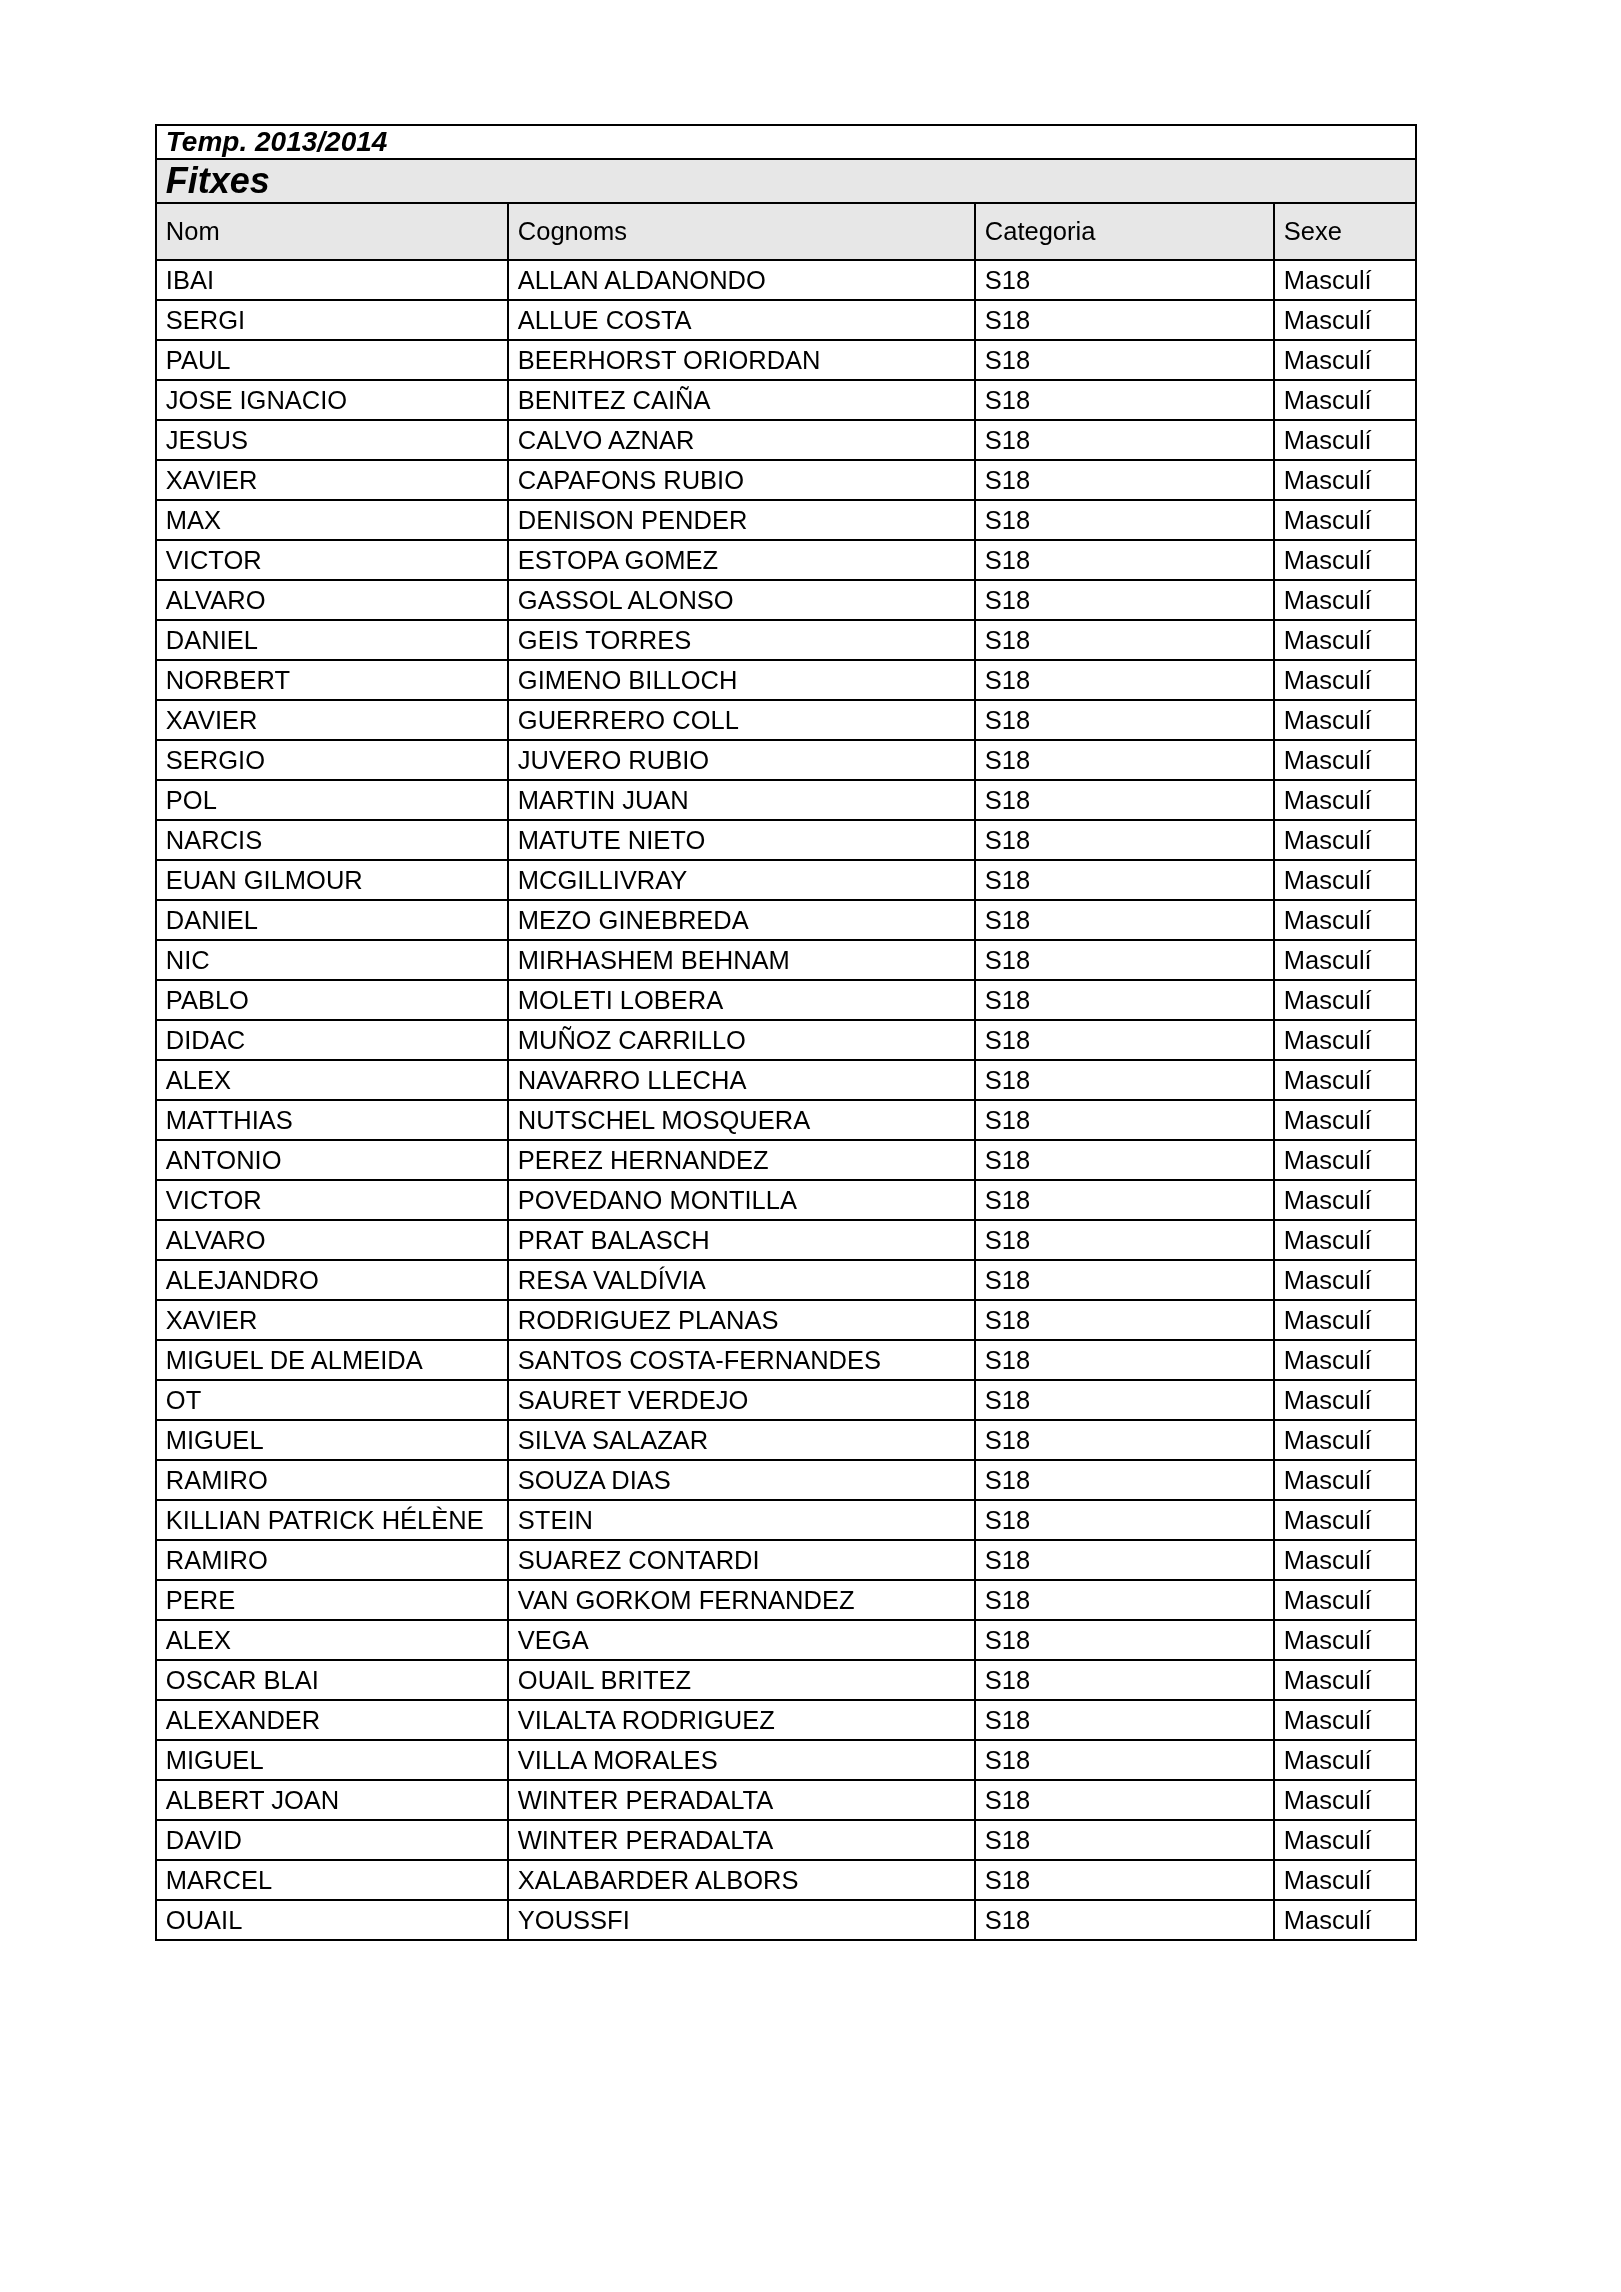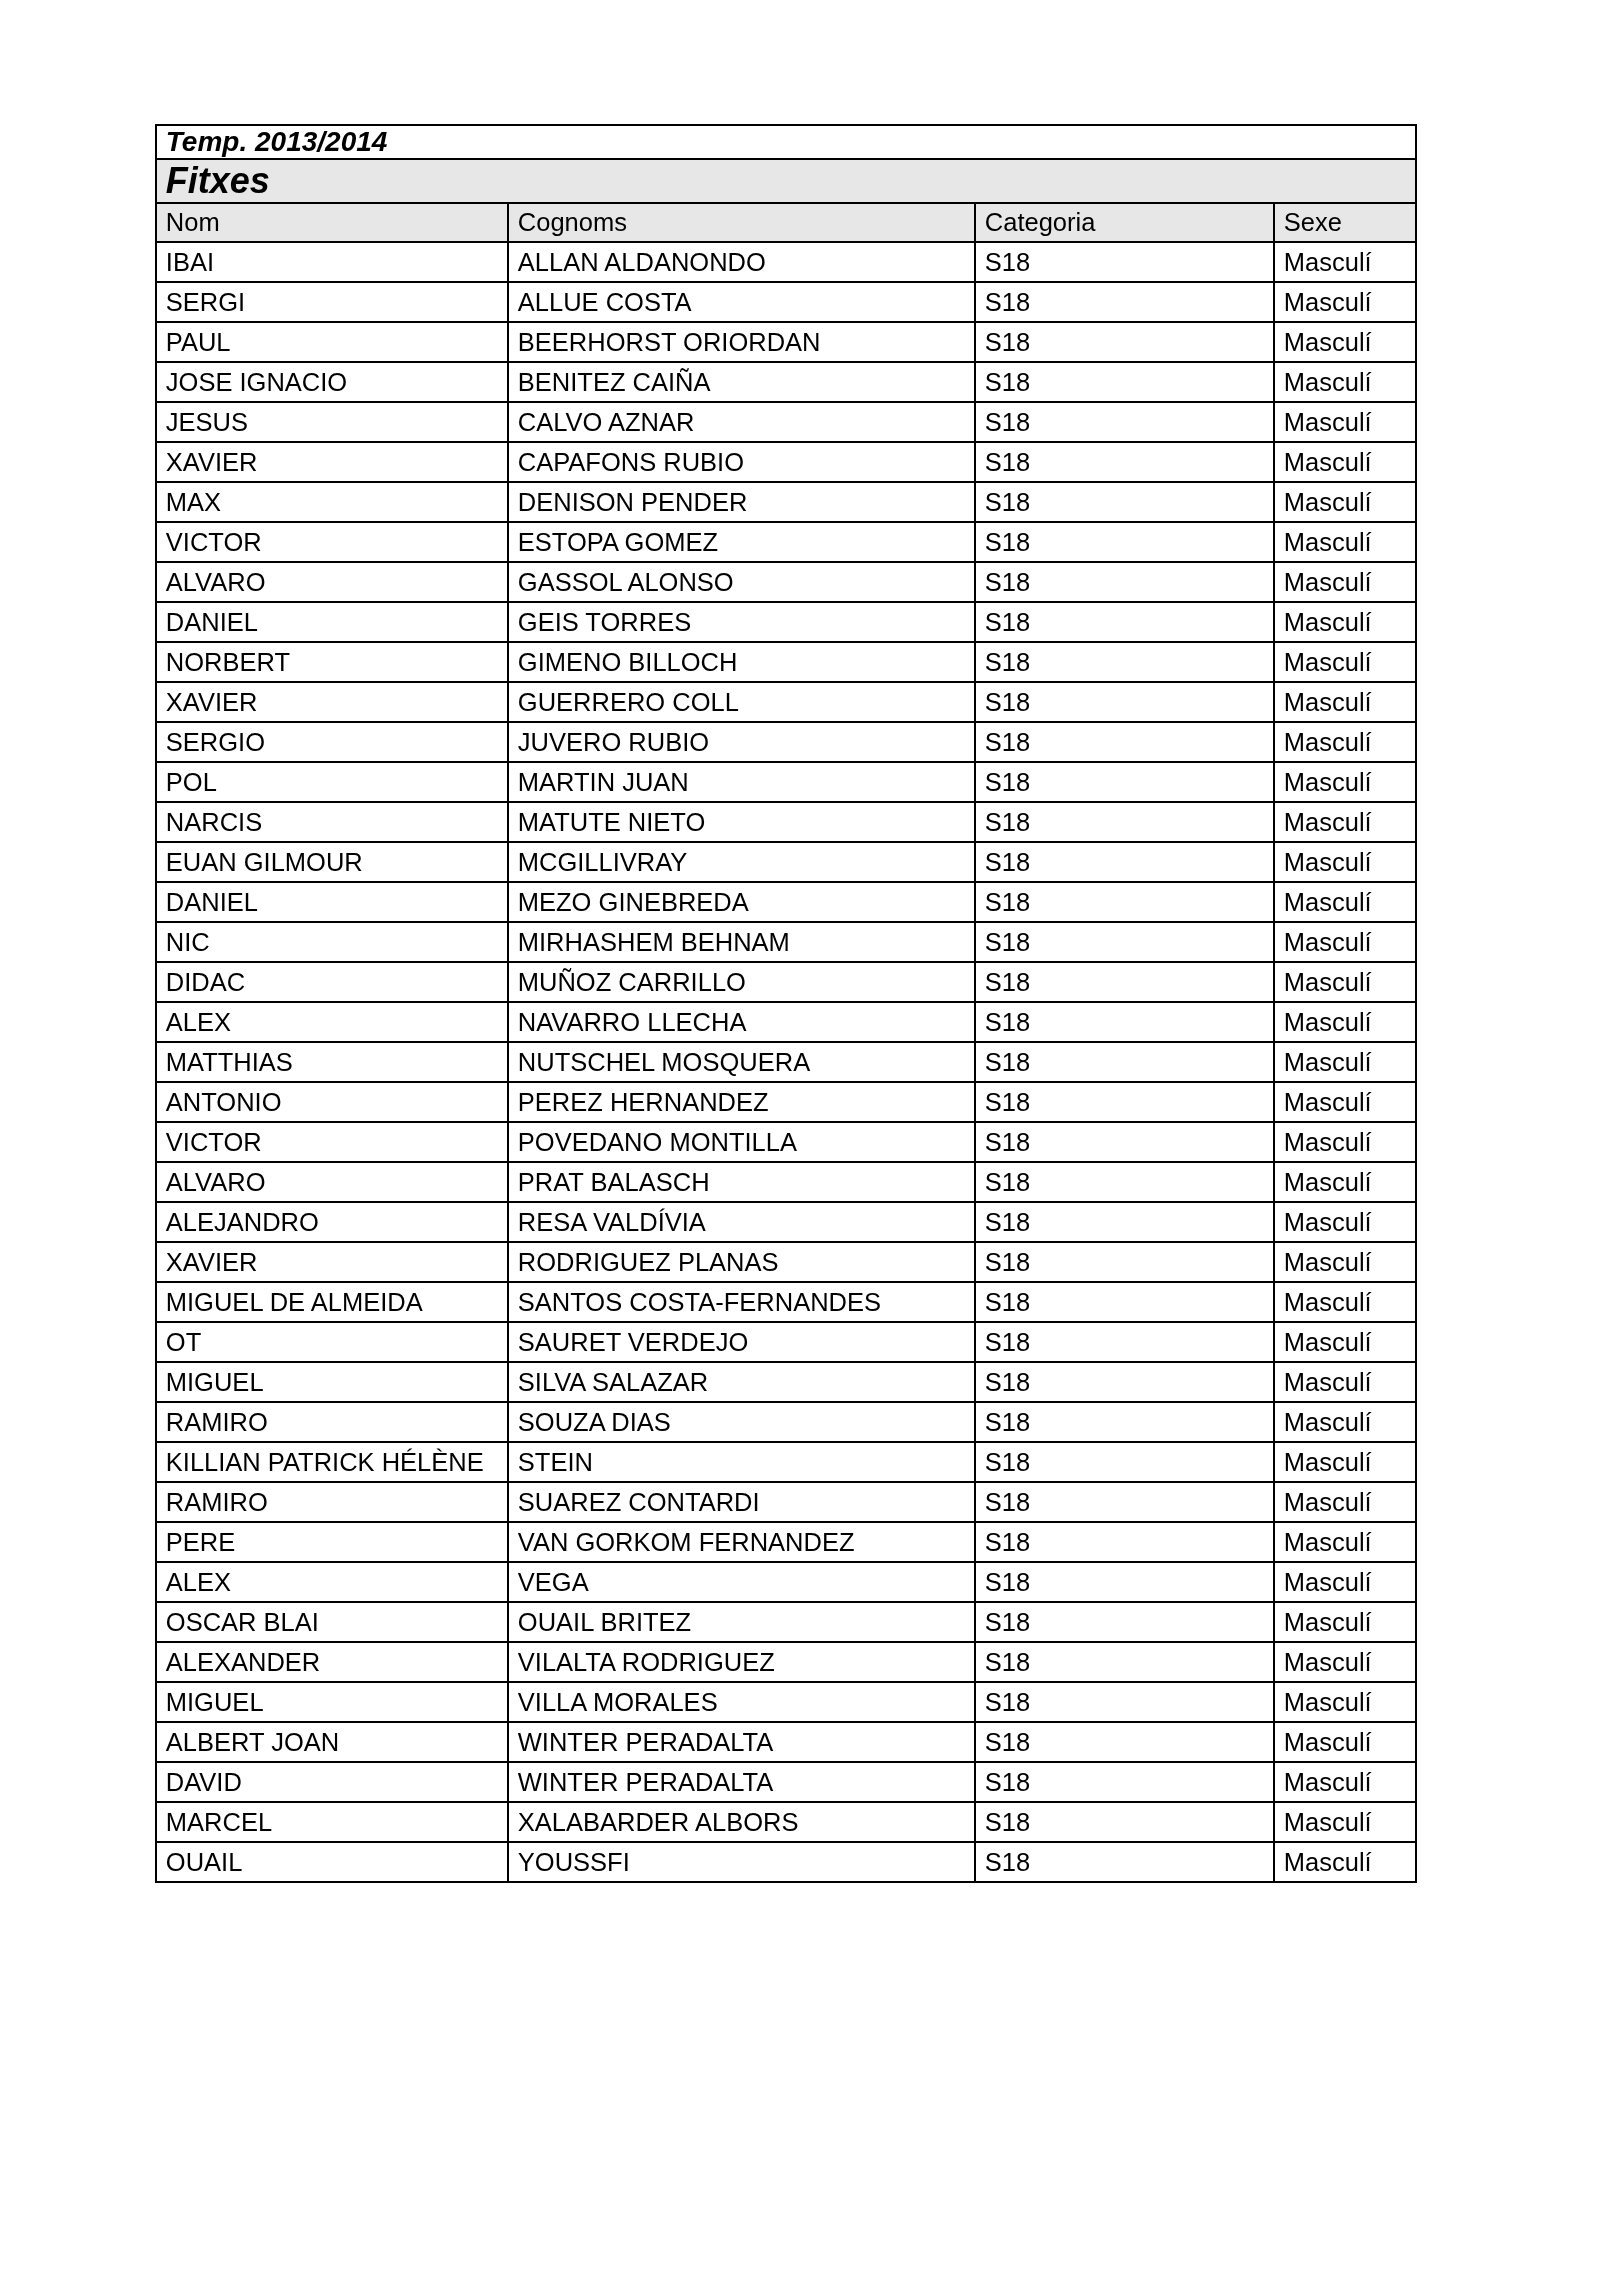--- a/index.html
+++ b/index.html
@@ -47,21 +47,21 @@
   td.subtitle-cell{
     font-size:36px;
     font-weight:bold;
     font-style:italic;
     height:39px;
     background:var(--band-bg);
     border-bottom:2.9px solid var(--border-c);
   }
   tr.header-row td{
     background:var(--band-bg);
-    height:39px;
+    height:57px;
     border-bottom:2.9px solid var(--border-c);
   }
 </style>
 </head>
 <body>
 
 <table class="sheet-table">
   <colgroup>
     <col style="width:352px">
     <col style="width:467px">
@@ -185,20 +185,26 @@
         <td>S18</td>
         <td>Masculí</td>
       </tr>
       <tr>
         <td>NIC</td>
         <td>MIRHASHEM BEHNAM</td>
         <td>S18</td>
         <td>Masculí</td>
       </tr>
       <tr>
+        <td>PABLO</td>
+        <td>MOLETI LOBERA</td>
+        <td>S18</td>
+        <td>Masculí</td>
+      </tr>
+      <tr>
         <td>DIDAC</td>
         <td>MUÑOZ CARRILLO</td>
         <td>S18</td>
         <td>Masculí</td>
       </tr>
       <tr>
         <td>ALEX</td>
         <td>NAVARRO LLECHA</td>
         <td>S18</td>
         <td>Masculí</td>

